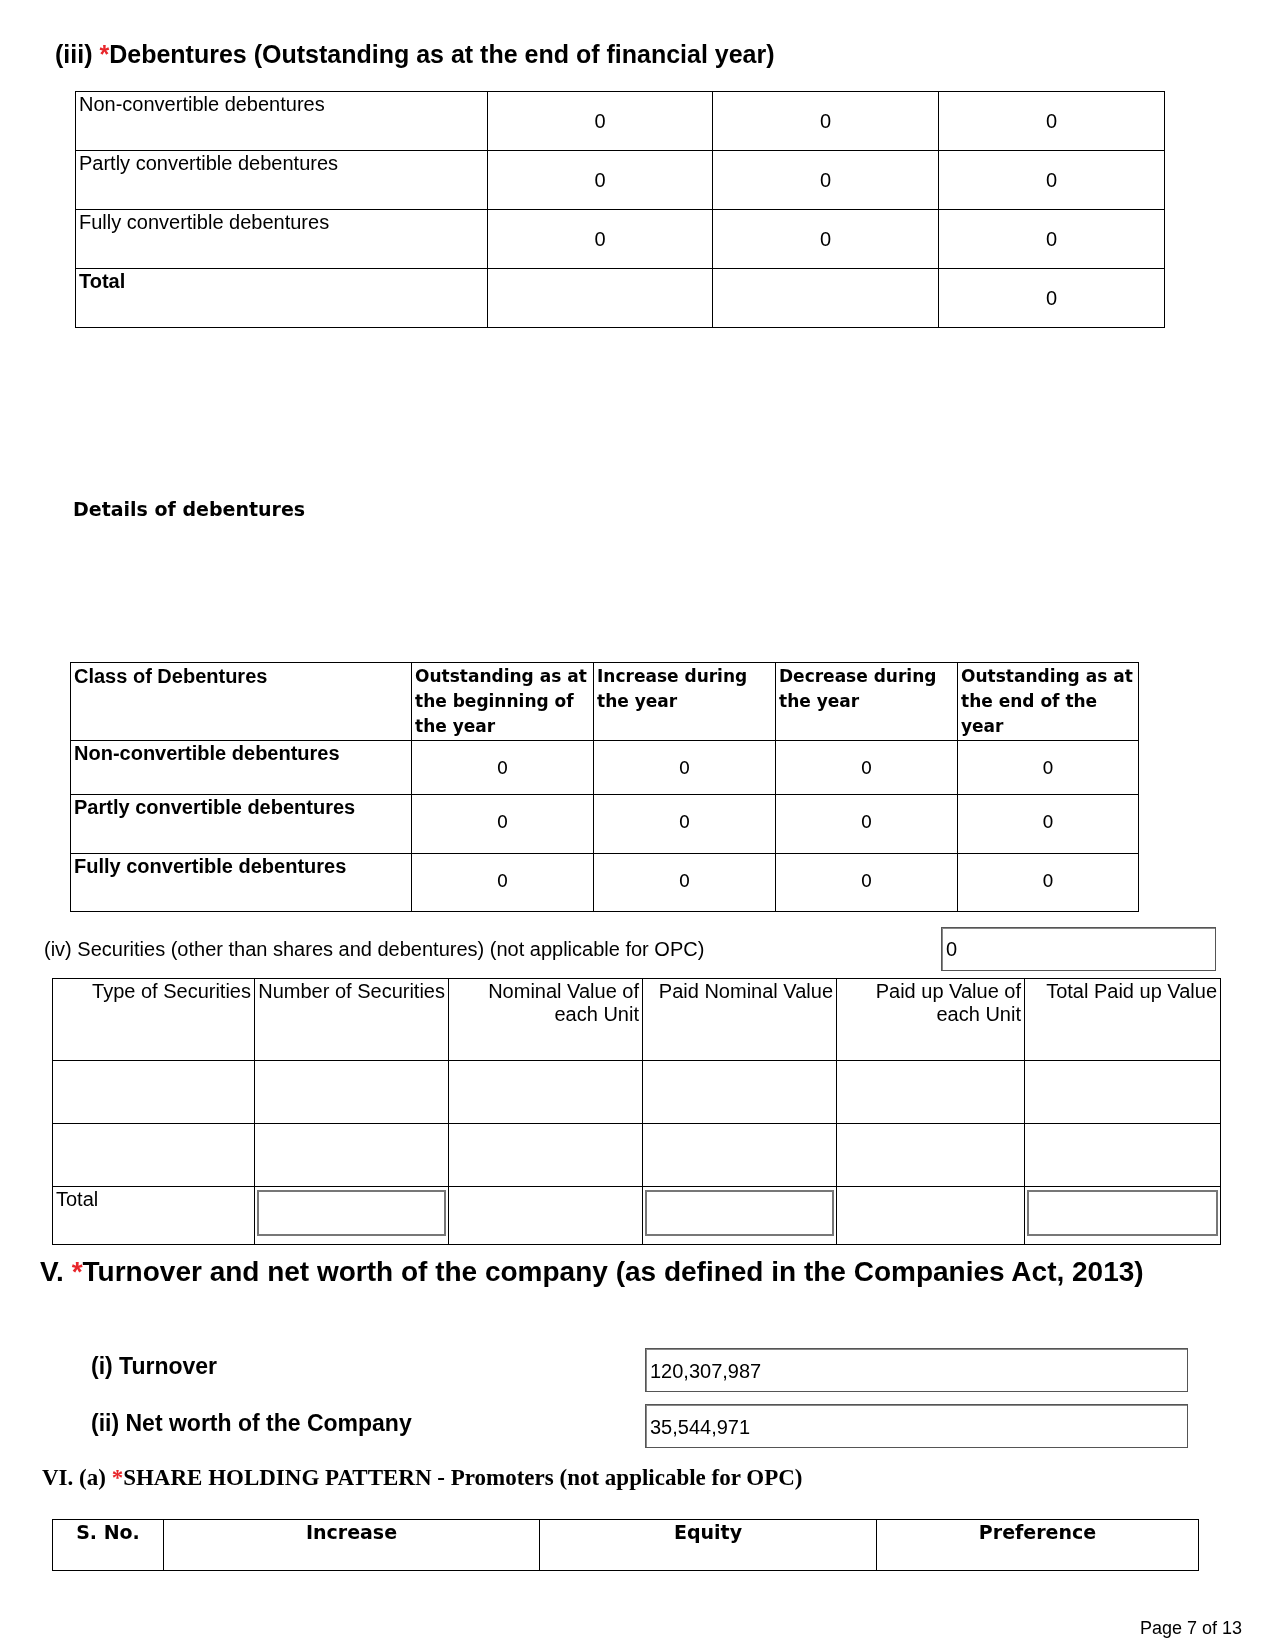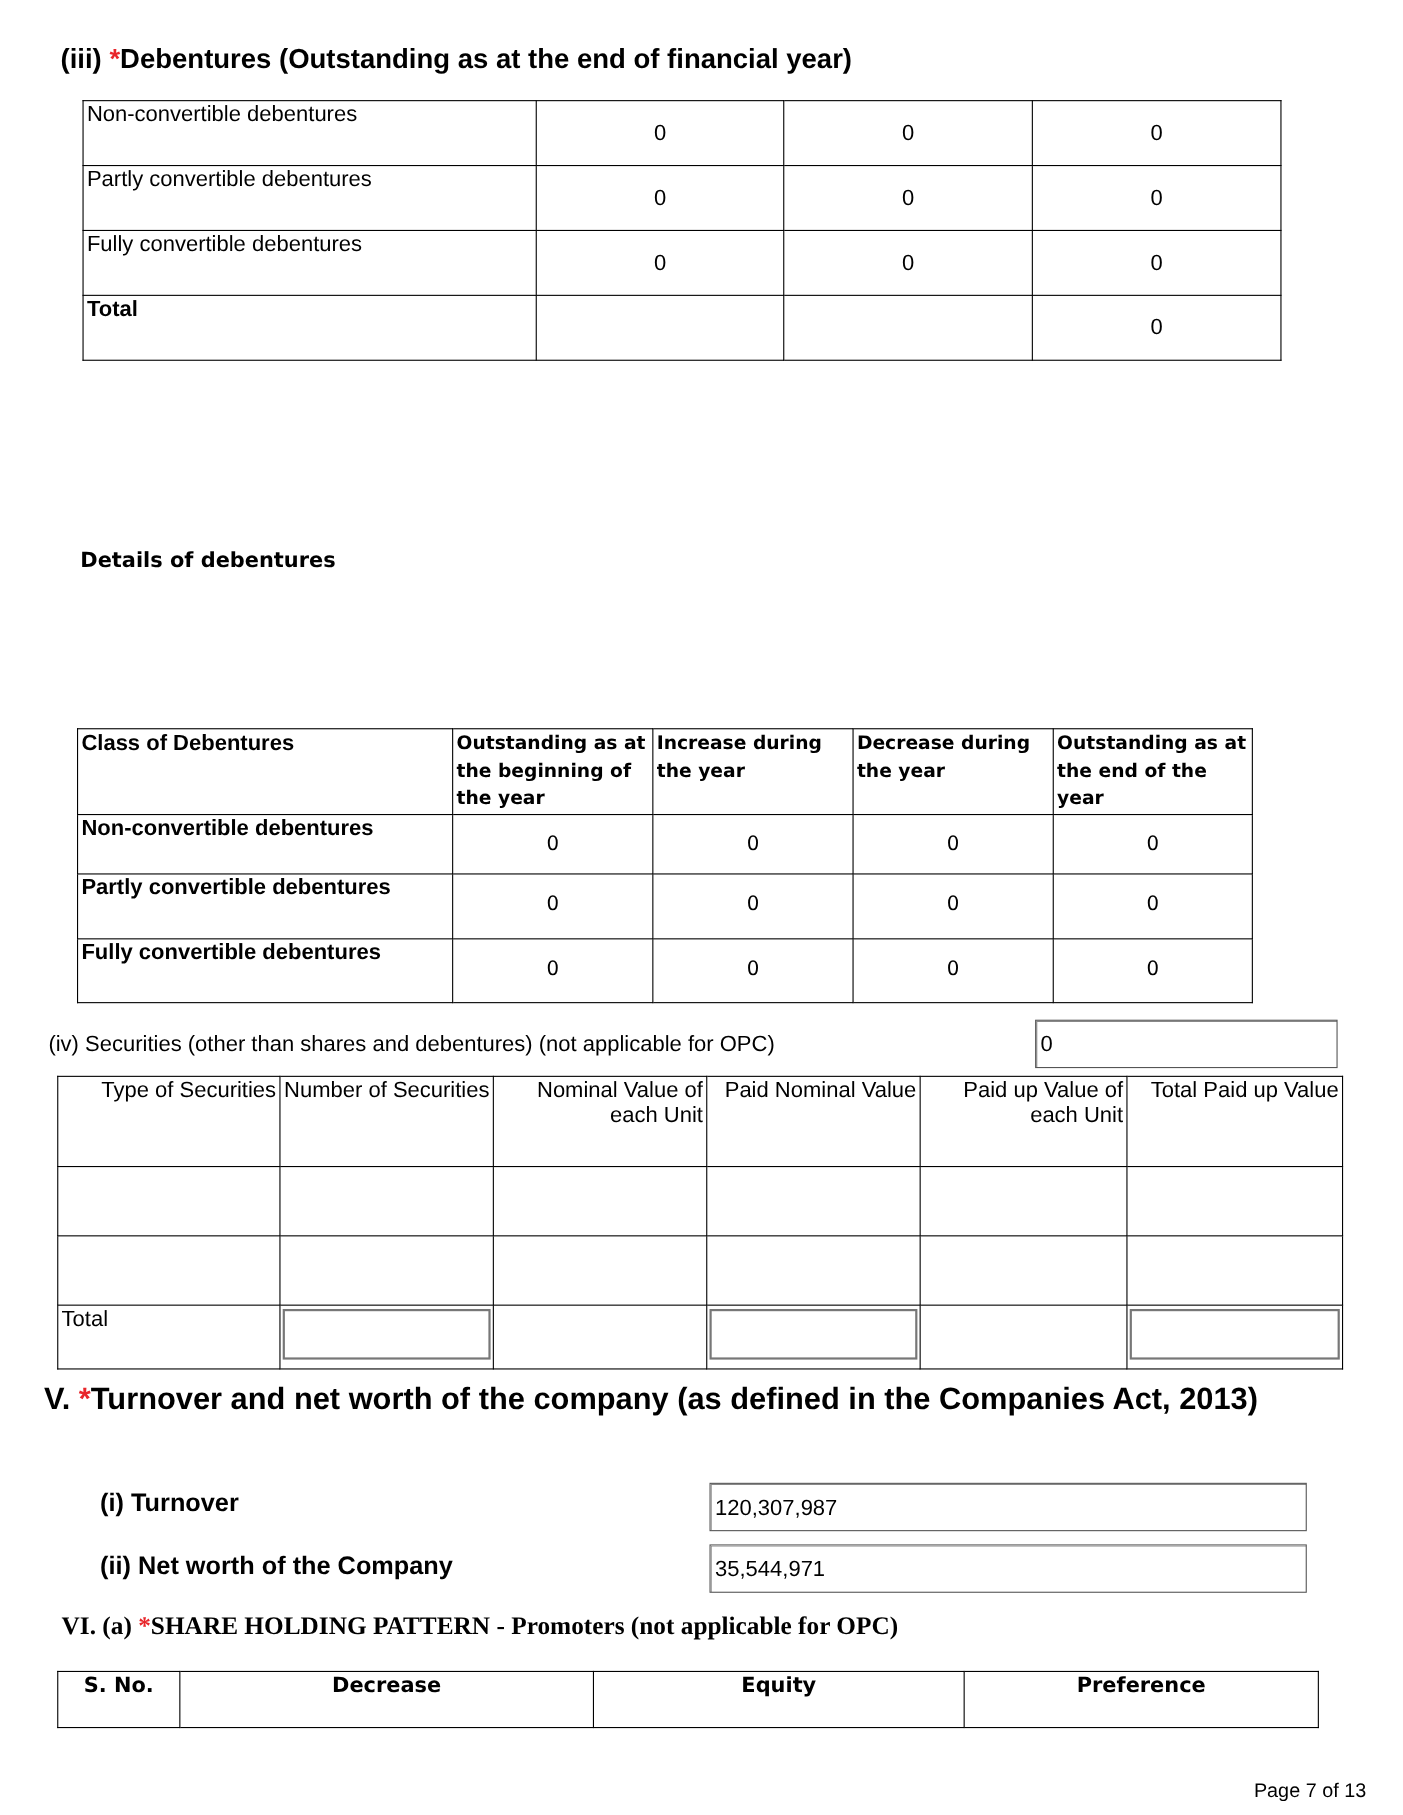--- a/index.html
+++ b/index.html
@@ -164,34 +164,34 @@
 <div class="abs" style="left:40px; top:1256px; font-size:28px; font-weight:bold;">
   <span>V. </span><span class="req">*</span><span>Turnover and net worth of the company (as defined in the Companies Act, 2013)</span>
 </div>
 
 <div class="abs" style="left:91px; top:1353px; font-size:23px; font-weight:bold;">(i) Turnover</div>
 <div class="abs inbox" style="left:645px; top:1348px; width:543px; height:44px; padding-top:11px;">120,307,987</div>
 
 <div class="abs" style="left:91px; top:1410px; font-size:23px; font-weight:bold;">(ii) Net worth of the Company</div>
 <div class="abs inbox" style="left:645px; top:1404px; width:543px; height:44px; padding-top:11px;">35,544,971</div>
 
-<div class="abs" style="left:56px; top:1465px; font-family:'Liberation Serif',serif; font-size:23px; font-weight:bold;">
+<div class="abs" style="left:42px; top:1465px; font-family:'Liberation Serif',serif; font-size:23px; font-weight:bold;">
   <span>VI. (a) </span><span class="req">*</span><span>SHARE HOLDING PATTERN - Promoters (not applicable for OPC)</span>
 </div>
 
 <table class="t4" style="left:52px; top:1519px; width:1146px;">
   <colgroup>
       <col style="width:111px">
       <col style="width:376px">
       <col style="width:337px">
       <col style="width:322px">
     </colgroup>
   <tbody>
       <tr>
     <th>S. No.</th>
-    <th>Decrease</th>
+    <th>Increase</th>
     <th>Equity</th>
     <th>Preference</th>
   </tr>
 </tbody>
   </table>
 
 <div class="abs" style="right:33px; top:1618px; font-size:18px;">Page 7 of 13</div>
 
 </body></html>

